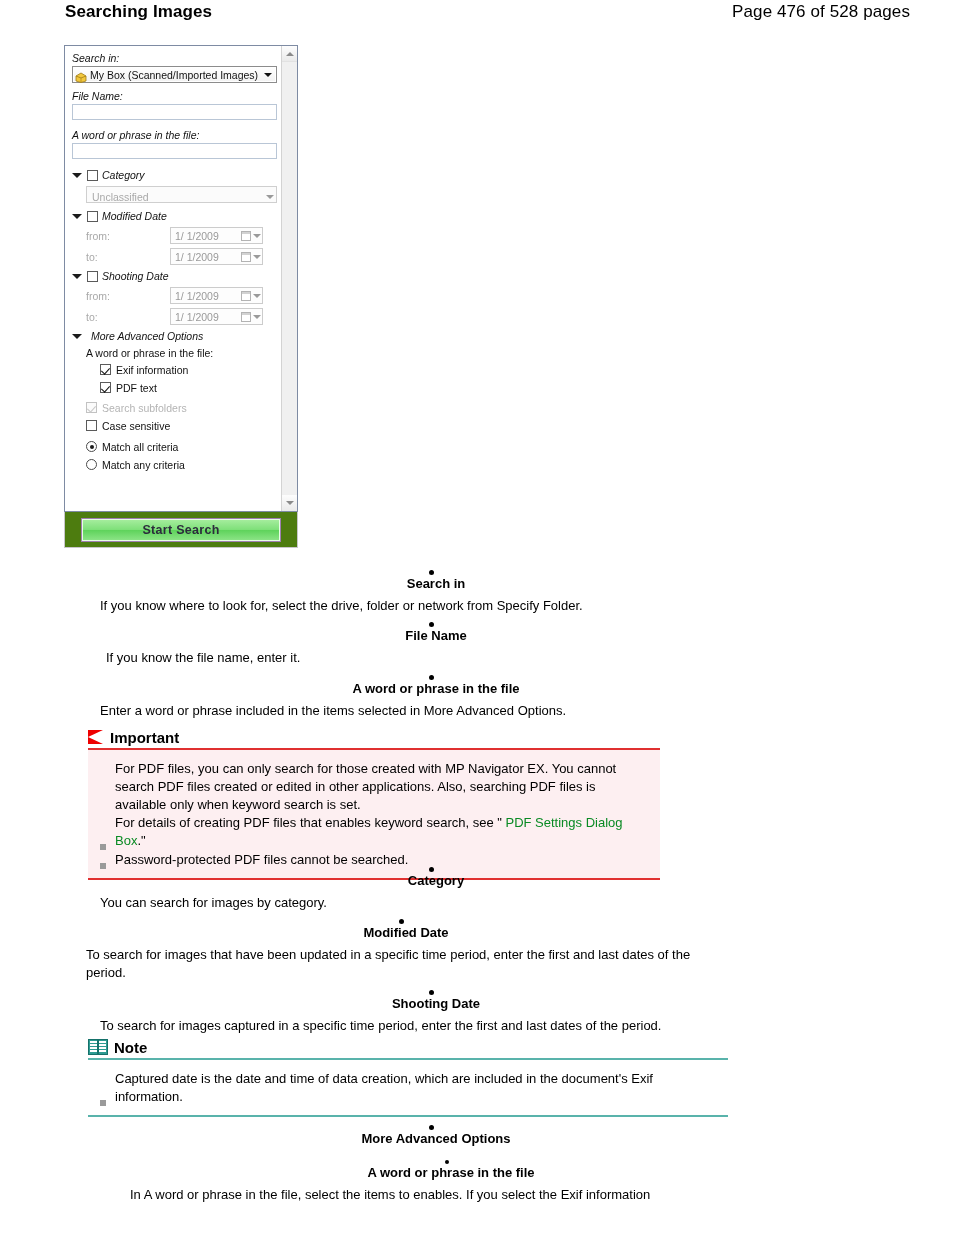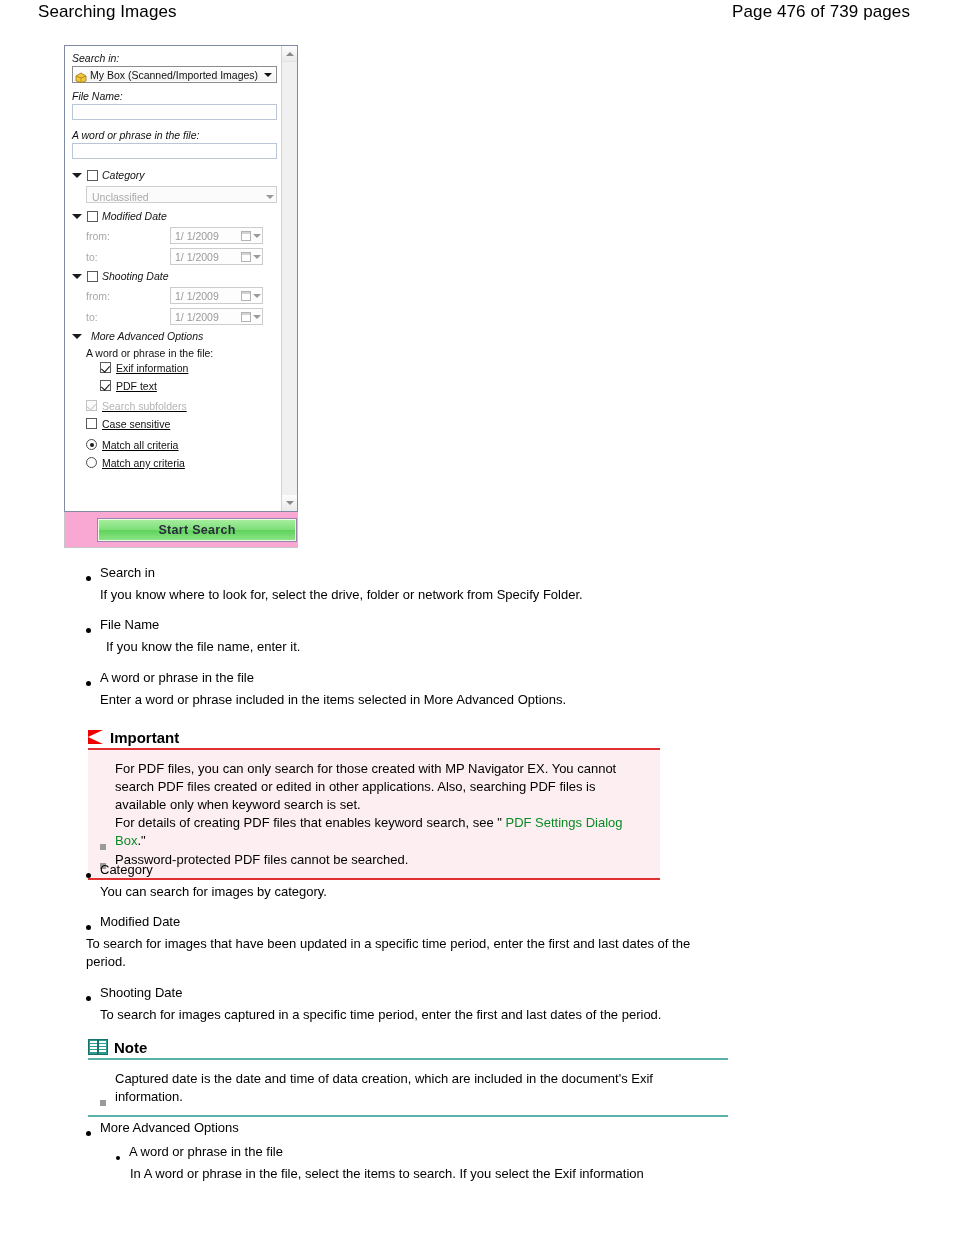--- a/index.html
+++ b/index.html
@@ -20,21 +20,21 @@
     top: 0; left: 0;
     width: 954px;
     height: 30px;
     padding: 2px 44px 0 38px;
     display: flex;
     align-items: flex-start;
     justify-content: space-between;
     font-size: 17px;
     letter-spacing: 0.1px;
   }
-  .page-header .title { font-weight: 400; }
+  .page-header .title { font-weight: 700; margin-left: 27px; }
   .page-header .pageno { font-weight: 400; }
 
   
   .dialog-shot {
     position: absolute;
     left: 64px;
     top: 45px;
     width: 234px;
   }
   .dlg-scrollpane {
@@ -219,25 +219,24 @@
   .calicon::before {
     content: "";
     position: absolute;
     left: 0; top: 0; right: 0;
     height: 2px;
     background: #d2d2d2;
   }
 
   .optrow {
     display: flex;
-    align-items: flex-start;
+    align-items: center;
     gap: 5px;
     height: 15px;
     margin-bottom: 3px;
-    text-decoration: underline;
   }
   .optrow.ind1 { padding-left: 28px; }
   .optrow.ind0 { padding-left: 14px; }
   .optrow .otext { font-size: 10.5px; color: #111; white-space: nowrap; }
   .optrow .otext.dim { color: #b4b4b4; }
 
   .radio {
     width: 11px; height: 11px;
     border: 1px solid #4a4a4a;
     border-radius: 50%;
@@ -258,26 +257,26 @@
     font-size: 10.5px;
     color: #111;
     padding-left: 14px;
     margin-bottom: 3px;
     display: block;
   }
 
   .dlg-footer {
     width: 234px;
     height: 36px;
-    background: #f9a8d4;
+    background: #4d7c0f;
     border: 1px solid #c8c6cb;
     border-top: none;
     display: flex;
     align-items: center;
-    justify-content: flex-end;
+    justify-content: center;
   }
   .start-btn {
     width: 200px;
     height: 24px;
     border: 1px solid #9f7fb0;
     background: linear-gradient(#a8eea0 0%, #7fe07a 48%, #5fd35c 52%, #8fe589 100%);
     display: flex;
     align-items: center;
     justify-content: center;
     font-size: 12.5px;
@@ -289,24 +288,25 @@
 
   
   .content {
     position: absolute;
     left: 0; top: 0;
     width: 954px;
   }
   .bullet-block { position: absolute; }
   .bullet-head {
     display: flex;
-    align-items: flex-end;
+    align-items: center;
     font-size: 13px;
-    font-weight: normal;
+    font-weight: bold;
     line-height: 17px;
+    flex-direction: column;
   }
   .bullet-head .dot {
     width: 5px; height: 5px;
     border-radius: 50%;
     background: #000;
     margin: 6px 9px 0 0;
     flex: 0 0 auto;
   }
   .bullet-head .dot.small {
     width: 4px; height: 4px;
@@ -384,21 +384,21 @@
     margin: 6px 9px 0 0;
     flex: 0 0 auto;
   }
   .link-green { color: #0a8a24; }
 </style>
 </head>
 <body>
 
 <div class="page-header">
   <span class="title">Searching Images</span>
-  <span class="pageno">Page 476 of 739 pages</span>
+  <span class="pageno">Page 476 of 528 pages</span>
 </div>
 
 <div class="dialog-shot">
 
   <div class="dlg-scrollpane">
     <div class="dlg-inner">
 
       <span class="lbl">Search in:</span>
 
       <div class="combo">
@@ -612,16 +612,16 @@
 
   <div class="bullet-block" style="left:86px; top:1119px; width:700px;">
     <div class="bullet-head">
       <i class="dot"></i>
       <span>More Advanced Options</span>
     </div>
     <div class="bullet-head" style="margin-top:7px; margin-left:30px">
       <i class="dot small"></i>
       <span>A word or phrase in the file</span>
     </div>
-    <div class="body-text" style="margin-left:44px">In A word or phrase in the file, select the items to search. If you select the Exif information</div>
+    <div class="body-text" style="margin-left:44px">In A word or phrase in the file, select the items to enables. If you select the Exif information</div>
   </div>
 
 </div>
 
 </body></html>

